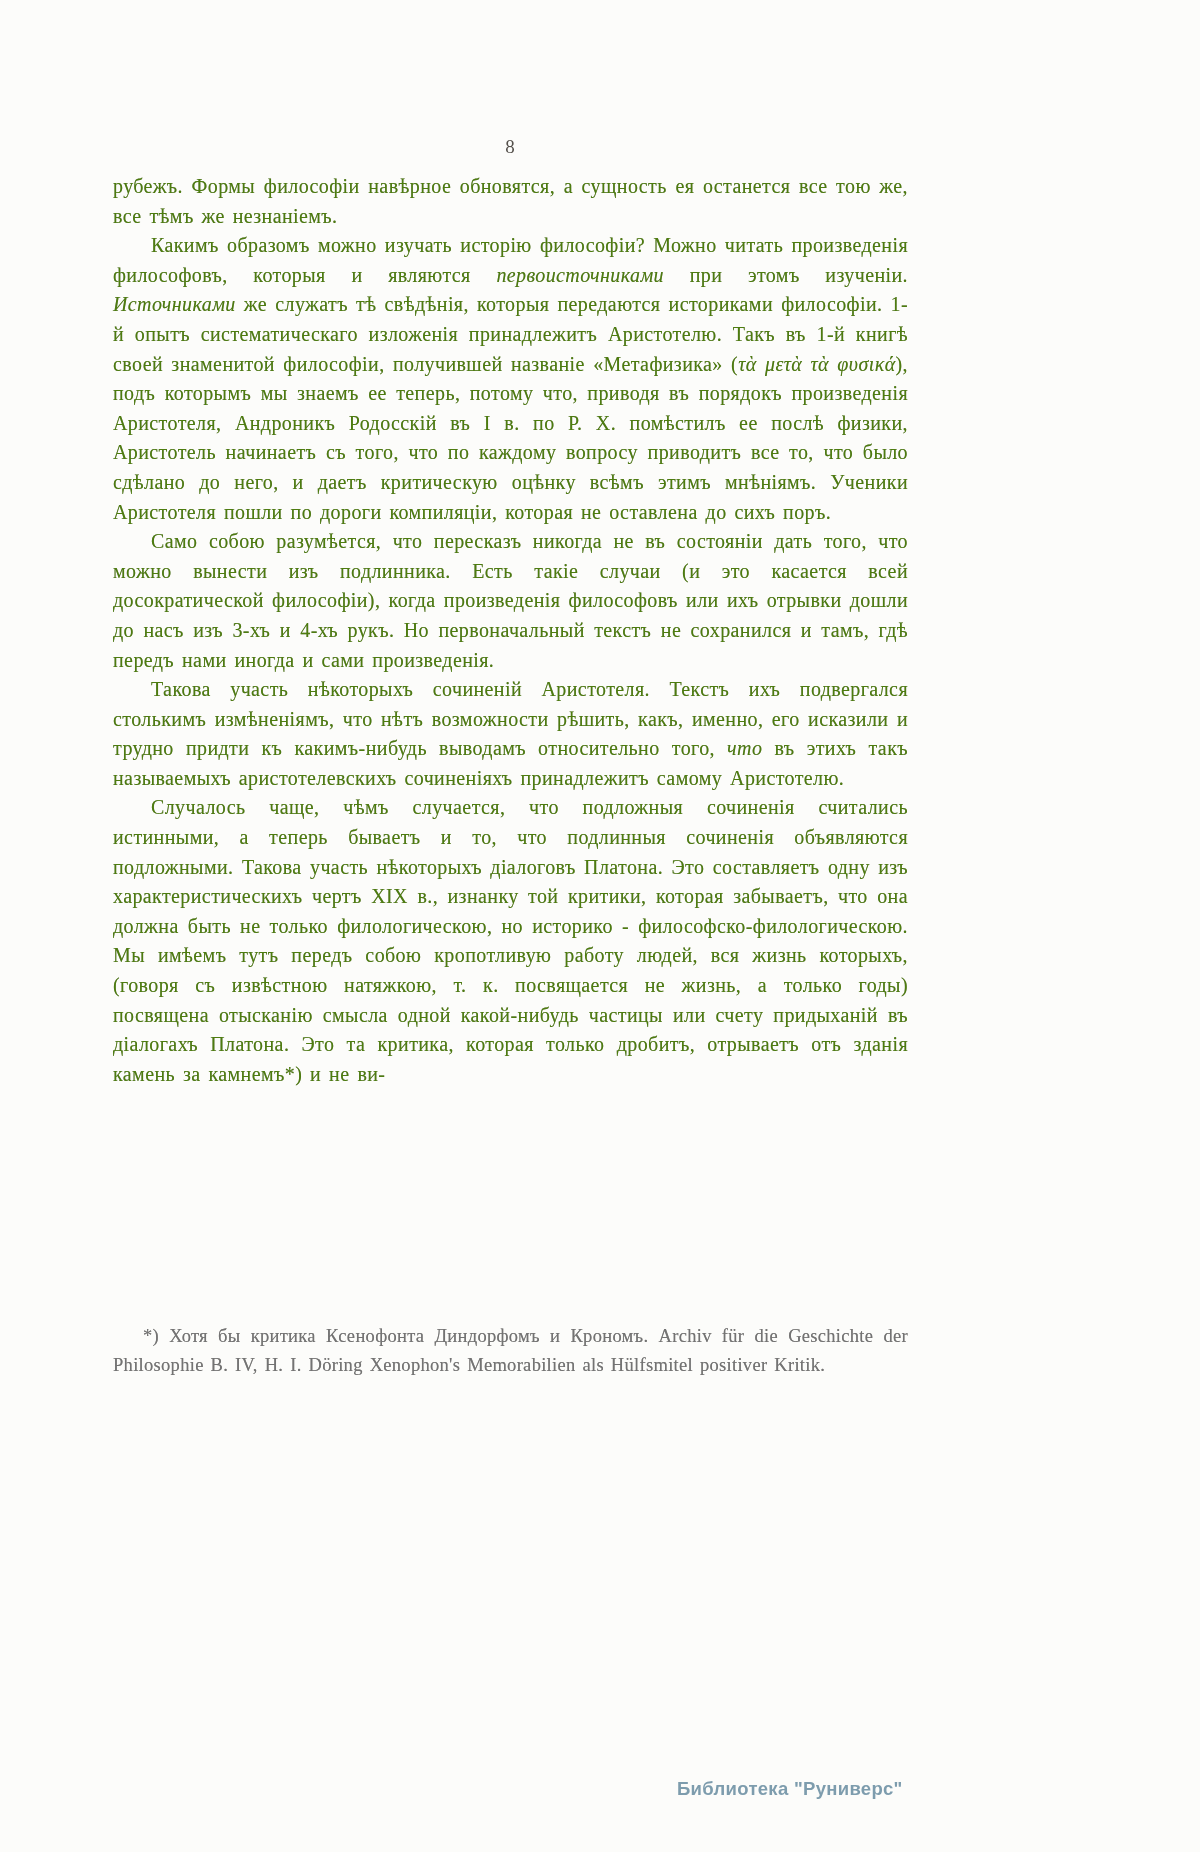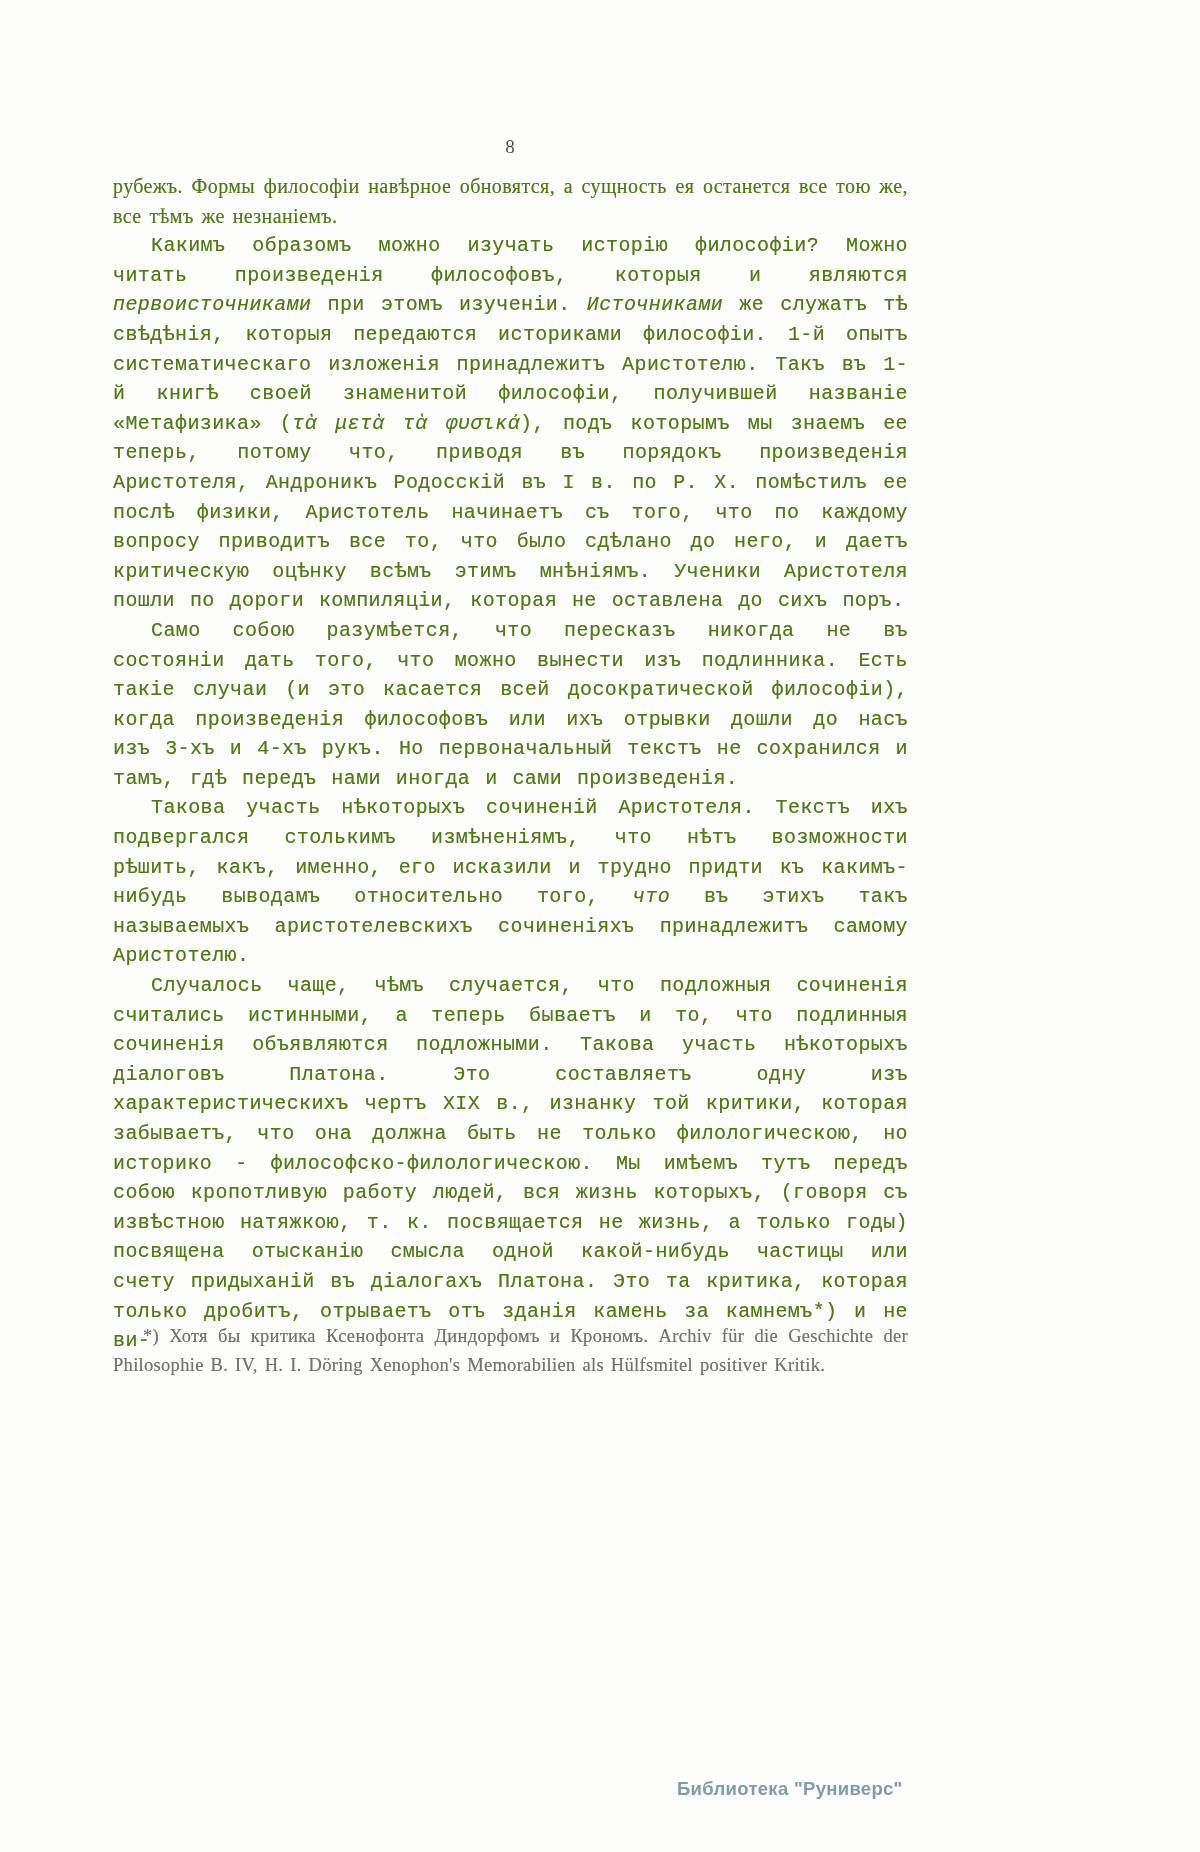--- a/index.html
+++ b/index.html
@@ -40,21 +40,20 @@
     text-align: justify;
     letter-spacing: 0.4px;
     word-spacing: 2.5px;
     text-shadow: 0 0 0.5px rgba(62,58,53,0.45);
   }
   p.para {
     margin: 0;
   }
   p.para.indent {
     text-indent: 38px;
-    font-family: Liberation Mono, monospace;
   }
   .it {
     font-style: italic;
   }
   .footnote {
     position: absolute;
     top: 1322px;
     left: 113px;
     width: 795px;
     color: #737373;

